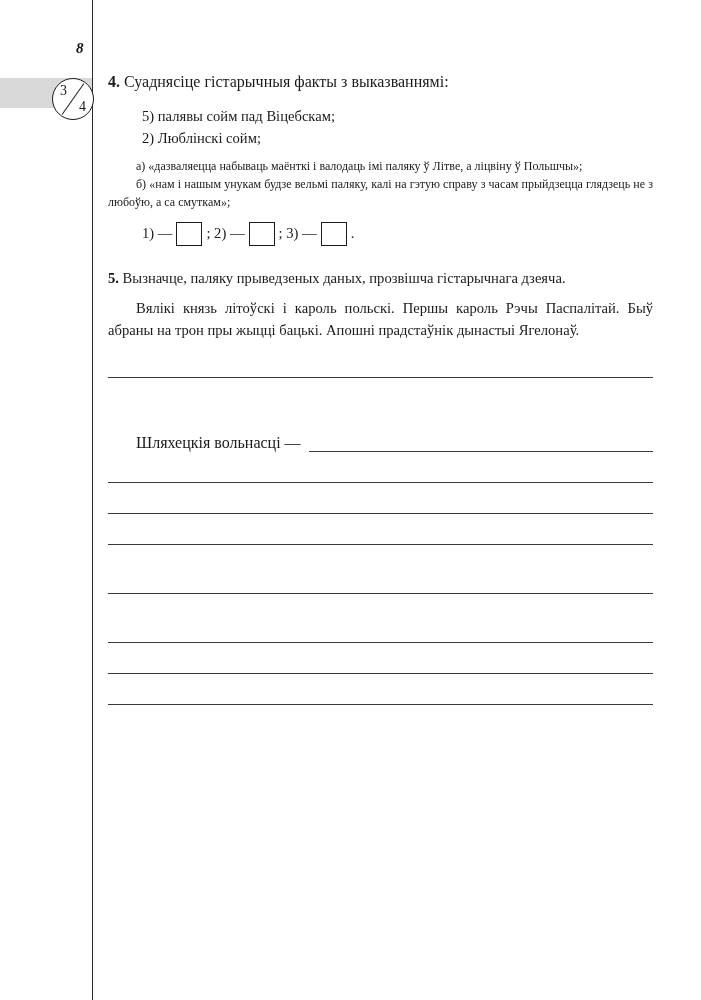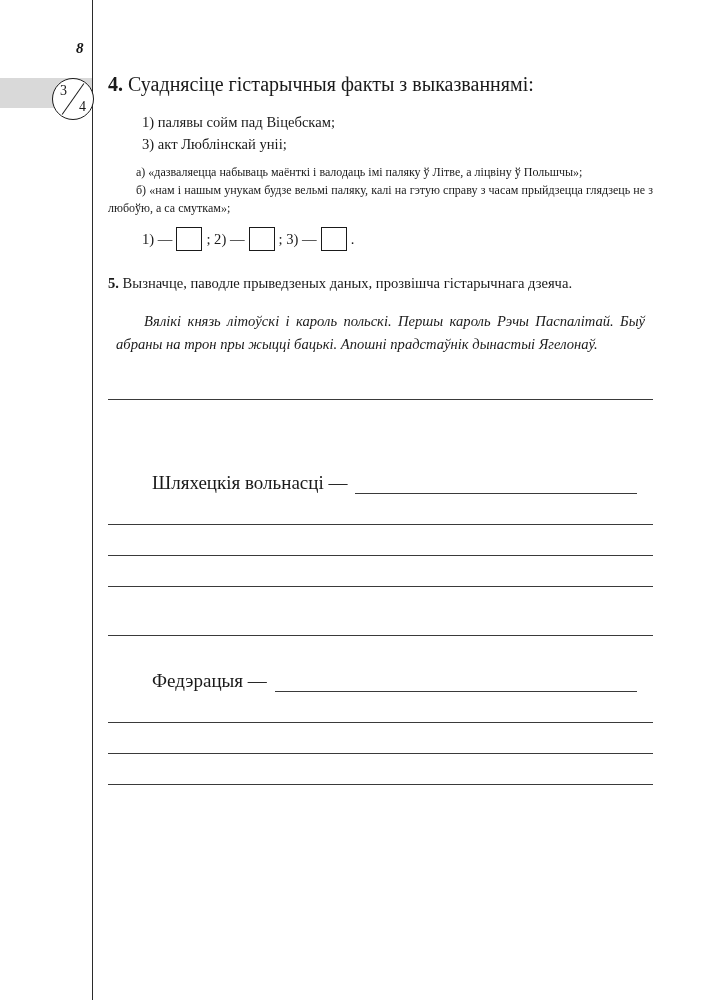--- a/index.html
+++ b/index.html
@@ -85,21 +85,21 @@
   }
 
   .content {
     position: absolute;
     left: 108px;
     top: 70px;
     width: 545px;
   }
 
   .q-title {
-    font-size: 20px;
+    font-size: 16px;
     line-height: 1.45;
     margin: 0 0 6px 0;
   }
   .q-title .bold {
     font-weight: bold;
   }
   .list-line {
     font-size: 14.6px;
     line-height: 1.5;
     margin: 0;
@@ -142,35 +142,34 @@
     line-height: 1.5;
     margin: 0;
   }
   .q-para .bold { font-weight: bold; }
 
   .indent-para {
     font-size: 14.6px;
     line-height: 1.52;
     text-indent: 28px;
     text-align: justify;
-    margin: 8px;
-    font-style: italic;
+    margin: 0;
   }
 
   .rule-full {
     border-bottom: 1px solid #3a3a3a;
     height: 0;
     width: 545px;
   }
 
   .term-line {
     display: flex;
     align-items: flex-end;
-    font-size: 19px;
-    margin: 16px;
+    font-size: 16px;
+    margin: 0;
     padding-left: 28px;
     justify-content: center;
   }
   .term-line .term {
     white-space: nowrap;
     padding-right: 8px;
   }
   .term-line .fill {
     flex: 1;
     border-bottom: 1px solid #3a3a3a;
@@ -203,43 +202,43 @@
 
   <div class="content">
 
     <p class="q-title">
       <span class="bold">4.</span>
       <span>Суаднясіце гістарычныя факты з выказваннямі:</span>
     </p>
 
     <div class="block-gap-sm"></div>
 
-    <p class="list-line">1)  палявы сойм пад Віцебскам;</p>
-    <p class="list-line">3)  акт Люблінскай уніі;</p>
+    <p class="list-line">5)  палявы сойм пад Віцебскам;</p>
+    <p class="list-line">2)  Люблінскі сойм;</p>
 
     <div class="block-gap-sm"></div>
 
     <p class="stmt">а) «дазваляецца набываць маёнткі і валодаць імі паляку ў Літве, а ліцвіну ў Польшчы»;</p>
     <p class="stmt">б) «нам і нашым унукам будзе вельмі паляку, калі на гэтую справу з часам прыйдзецца глядзець не з любоўю, а са смуткам»;</p>
 
     <div class="answer-row">
       <span class="seg">1) —</span>
       <span class="ans-box"></span>
       <span class="seg">; 2) —</span>
       <span class="ans-box"></span>
       <span class="seg">; 3) —</span>
       <span class="ans-box"></span>
       <span class="seg">.</span>
     </div>
 
     <div class="block-gap-lg"></div>
 
     <p class="q-para">
       <span class="bold">5.</span>
-      <span>Вызначце, паводле прыведзеных даных, прозвішча гістарычнага дзеяча.</span>
+      <span>Вызначце, паляку прыведзеных даных, прозвішча гістарычнага дзеяча.</span>
     </p>
 
     <div class="block-gap-sm"></div>
 
     <p class="indent-para">Вялікі князь літоўскі і кароль польскі. Першы кароль Рэчы Паспалітай. Быў абраны на трон пры жыцці бацькі. Апошні прадстаўнік дынастыі Ягелонаў.</p>
 
     <div style="height:36px"></div>
     <div class="rule-full"></div>
 
     <div style="height:30px"></div>
@@ -254,22 +253,18 @@
     <div class="blank-line first-after-term"></div>
     <div class="blank-line"></div>
     <div class="blank-line"></div>
 
     <div style="height:18px"></div>
 
     <div class="blank-line first-after-term"></div>
 
     <div style="height:18px"></div>
 
-    <div class="term-line">
-      <span class="term">Федэрацыя —</span>
-      <span class="fill"></span>
-    </div>
     <div class="blank-line first-after-term"></div>
     <div class="blank-line"></div>
     <div class="blank-line"></div>
 
   </div>
 </div>
 
 </body></html>

